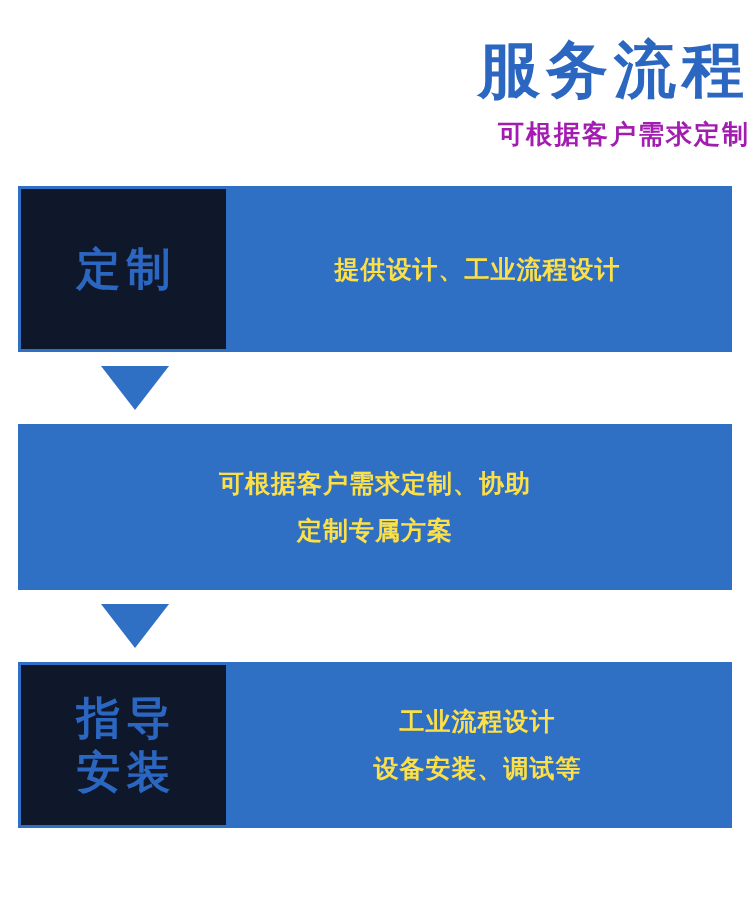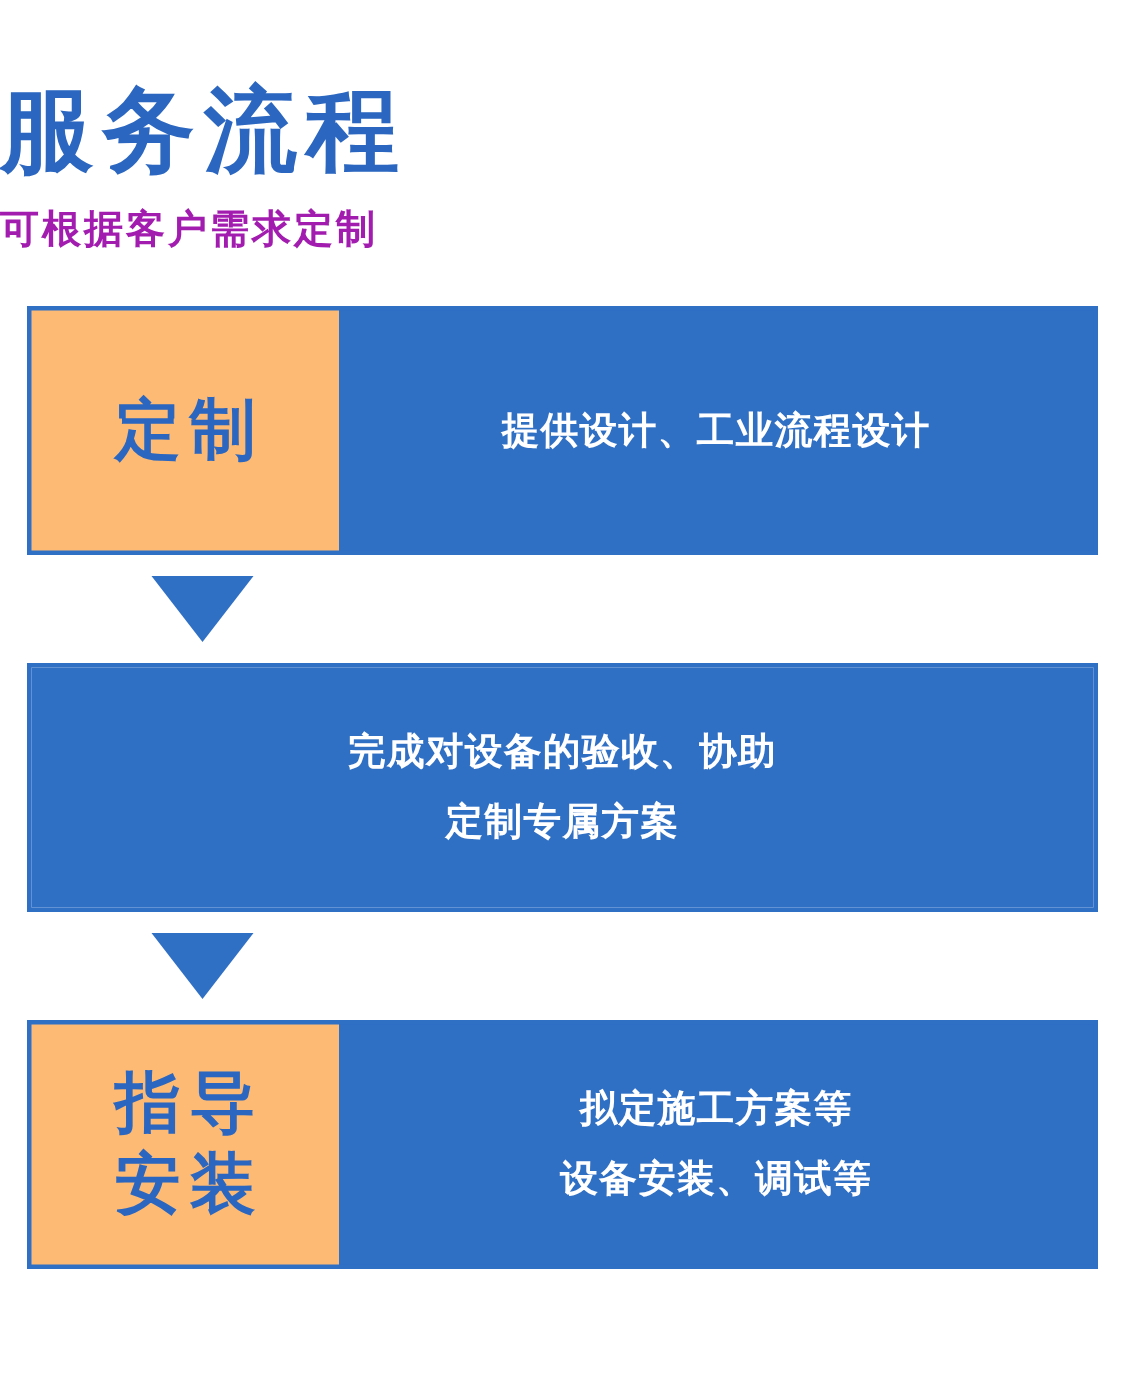--- a/index.html
+++ b/index.html
@@ -15,22 +15,22 @@
   }
   .page {
     position: relative;
     width: 750px;
     height: 920px;
     box-sizing: border-box;
   }
 
   
   .header {
-    padding-top: 52px;
-    text-align: left;
+    padding-top: 34px;
+    text-align: right;
   }
   .main-title {
     font-size: 62px;
     font-weight: bold;
     color: #2b67c0;
     letter-spacing: 6px;
     line-height: 1.15;
     margin: 0;
   }
   .sub-title {
@@ -50,39 +50,39 @@
     display: flex;
     align-items: stretch;
     height: 166px;
     border: 3px solid #2f6fc4;
     box-sizing: border-box;
     background: #2f6fc4;
   }
   .step-label {
     width: 205px;
     flex: 0 0 205px;
-    background: #fdba74;
+    background: #0f172a;
     display: flex;
     flex-direction: column;
     align-items: center;
     justify-content: center;
     color: #2b67c0;
     font-size: 44px;
     font-weight: bold;
     letter-spacing: 6px;
     line-height: 1.24;
     text-indent: 6px;
   }
   .step-label .ln {
     display: block;
   }
   .step-desc {
     flex: 1 1 auto;
     background: #2f6fc4;
-    color: #ffffff;
+    color: #fde047;
     display: flex;
     flex-direction: column;
     align-items: center;
     justify-content: center;
     font-size: 25px;
     font-weight: bold;
     letter-spacing: 1px;
     line-height: 1.9;
   }
   .step-desc .ln {
@@ -124,34 +124,34 @@
         <span class="ln">提供设计、工业流程设计</span>
       </div>
     </div>
 
     <div class="arrow-wrap">
       <div class="arrow"></div>
     </div>
 
     <div class="step-row">
       <div class="step-desc">
-        <span class="ln">完成对设备的验收、协助</span>
+        <span class="ln">可根据客户需求定制、协助</span>
         <span class="ln">定制专属方案</span>
       </div>
     </div>
 
     <div class="arrow-wrap">
       <div class="arrow"></div>
     </div>
 
     <div class="step-row">
       <div class="step-label">
         <span class="ln">指导</span>
         <span class="ln">安装</span>
       </div>
       <div class="step-desc">
-        <span class="ln">拟定施工方案等</span>
+        <span class="ln">工业流程设计</span>
         <span class="ln">设备安装、调试等</span>
       </div>
     </div>
 
   </div>
 </div>
 
 </body></html>

